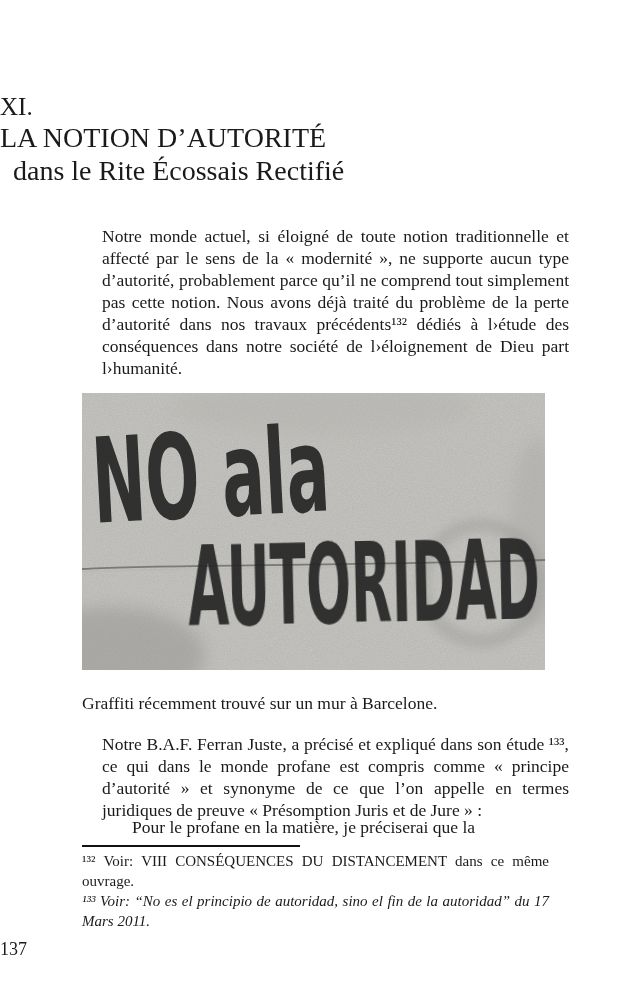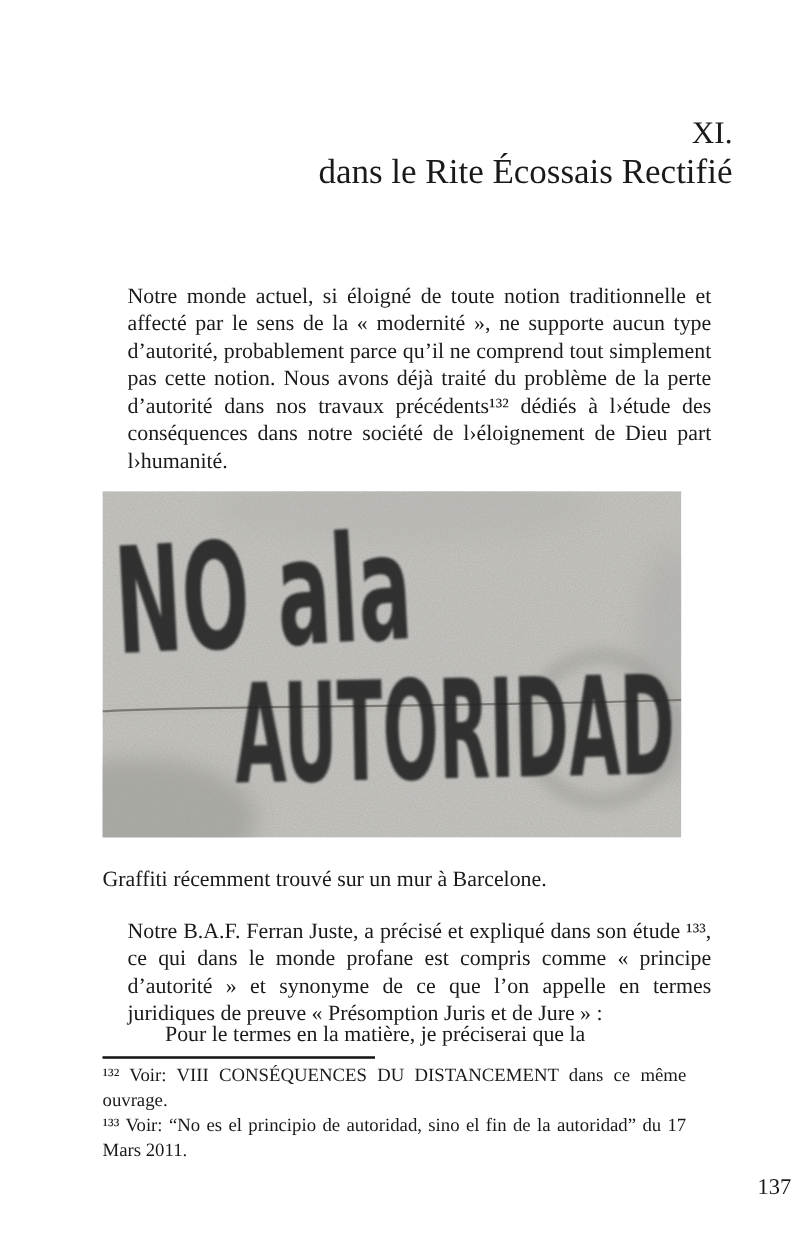--- a/index.html
+++ b/index.html
@@ -8,21 +8,21 @@
     background: #ffffff;
     font-family: "Liberation Serif", serif;
     color: #1a1a1a;
     position: relative;
     overflow: hidden;
   }
   .page { position: absolute; inset: 0; }
 
   .title-block {
     position: absolute; top: 92px; left: 0; width: 586px;
-    text-align: right;
+    text-align: left;
   }
   .title-chapter { font-size: 25px; line-height: 29px; }
   .title-main    { font-size: 28px; line-height: 33px; }
   .title-sub     { font-size: 28px; line-height: 33px; padding-left: 13px; }
 
   .col { position: absolute; left: 82px; width: 467px; }
   p { margin: 0; }
 
   .body-par {
     font-size: 17.5px; line-height: 22px;
@@ -53,34 +53,35 @@
 
   .footnote-rule {
     position: absolute; top: 845px; left: 82px;
     width: 218px; height: 2px; background: #121212;
   }
   .footnote {
     font-size: 15px; line-height: 20px;
     text-align: justify;
   }
   #fn-132 { top: 851px; }
-  #fn-133 { top: 891px; }
+  #fn-133 { top: 891px; font-style: italic; }
 
   .page-number {
     position: absolute; top: 938px; left: 0; width: 633px;
-    text-align: right; font-size: 18px; line-height: 22px;
+    text-align: left; font-size: 18px; line-height: 22px;
   }
 </style>
 </head>
 <body>
 
 <div class="page">
 
   <header class="title-block">
     <div class="title-chapter">XI.</div>
+    <div class="title-main">LA NOTION D’AUTORITÉ</div>
     <div class="title-sub">dans le Rite Écossais Rectifié</div>
   </header>
 
   <p class="col body-par" id="par-intro">Notre monde actuel, si éloigné de toute notion traditionnelle et affecté par le sens de la « modernité », ne supporte aucun type d’autorité, probablement parce qu’il ne comprend tout simplement pas cette notion. Nous avons déjà traité du problème de la perte d’autorité dans nos travaux précédents¹³² dédiés à l›étude des conséquences dans notre société de l›éloignement de Dieu part l›humanité.</p>
 
   <figure class="graffiti">
     <svg width="463" height="277" viewBox="0 0 463 277">
       <defs>
         <filter id="grain" x="-5%" y="-5%" width="110%" height="110%">
           <feTurbulence type="fractalNoise" baseFrequency="0.85" numOctaves="2" stitchTiles="stitch" result="n"></feTurbulence>
@@ -112,21 +113,21 @@
         <text x="10" y="124" font-size="118" textLength="237" lengthAdjust="spacingAndGlyphs" transform="rotate(-3 120 80)">NO ala</text>
         <text x="106" y="229" font-size="110" textLength="352" lengthAdjust="spacingAndGlyphs" transform="rotate(-1.2 280 200)">AUTORIDAD</text>
       </g>
     </svg>
   </figure>
 
   <p class="col caption">Graffiti récemment trouvé sur un mur à Barcelone.</p>
 
   <p class="col body-par" id="par-ferran">Notre B.A.F. Ferran Juste, a précisé et expliqué dans son étude ¹³³, ce qui dans le monde profane est compris comme « principe d’autorité » et synonyme de ce que l’on appelle en termes juridiques de preuve « Présomption Juris et de Jure » :</p>
 
-  <p class="col quote-line">Pour le termes en la matière, je préciserai que la</p>
+  <p class="col quote-line">Pour le profane en la matière, je préciserai que la</p>
 
   <div class="footnote-rule"></div>
 
   <p class="col footnote" id="fn-132">¹³² Voir: VIII CONSÉQUENCES DU DISTANCEMENT dans ce même ouvrage.</p>
   <p class="col footnote" id="fn-133">¹³³ Voir: “No es el principio de autoridad, sino el fin de la autoridad” du 17 Mars 2011.</p>
 
   <div class="page-number">137</div>
 
 </div>
 

